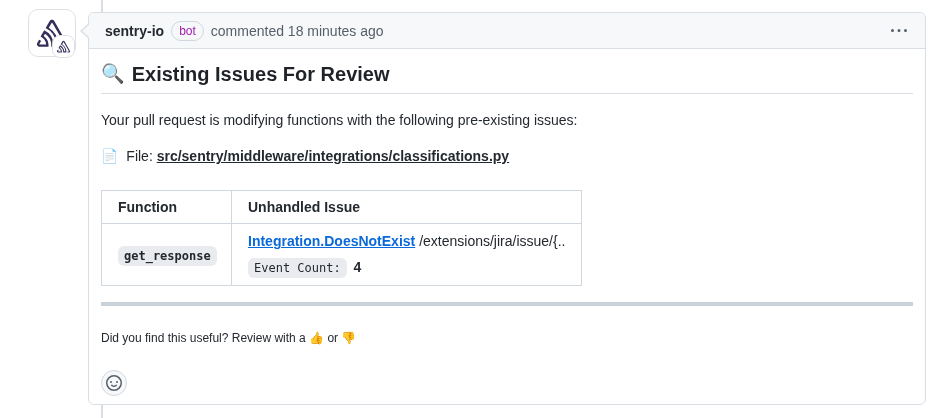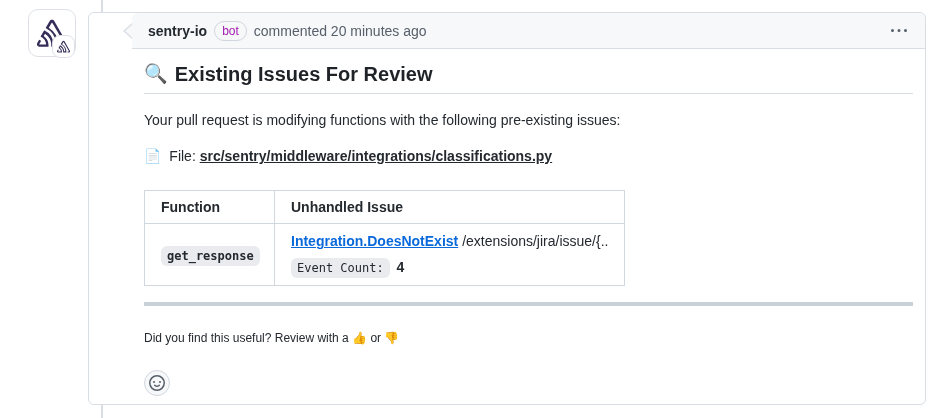--- a/index.html
+++ b/index.html
@@ -27,21 +27,21 @@
   .avatar-badge {
     position:absolute; left:52px; top:35px; width:23px; height:23px;
     background:#fff; border:1px solid #dde1e6; border-radius:8px;
     display:flex; align-items:center; justify-content:center;
   }
   .avatar-badge svg { width:13px; height:13px; }
 
   
   .comment {
     position:absolute; left:88px; top:12px; width:838px; height:393px;
-    background:#fff; border:1px solid #d8dee4; border-radius:6px;padding-left:43px;
+    background:#fff; border:1px solid #d8dee4; border-radius:6px;
   }
   .comment-header {
     position:relative; height:36px;
     display:flex; align-items:center; gap:7px;
     padding:0 16px;
     background:#f6f8fa;
     border-bottom:1px solid #d8dee4;
     border-radius:6px 6px 0 0;
     font-size:14px; color:#57606a;
   }
@@ -135,21 +135,21 @@
         <path fill="#362d59" d="M13.91 2.505c-.873-1.448-2.972-1.448-3.844 0L6.904 7.92a15.478 15.478 0 0 1 8.53 12.811h-2.221A13.301 13.301 0 0 0 5.784 9.814l-2.926 5.06a7.65 7.65 0 0 1 4.435 6.37H2.194a.365.365 0 0 1-.298-.534l1.413-2.402a5.16 5.16 0 0 0-1.614-.913L.296 19.773a2.182 2.182 0 0 0 .812 2.999 2.24 2.24 0 0 0 1.086.288h6.983a9.322 9.322 0 0 0-3.845-8.606l1.11-1.92a11.47 11.47 0 0 1 4.95 10.526h5.915a17.242 17.242 0 0 0-7.885-15.28l2.244-3.845a.37.37 0 0 1 .504-.13c.255.14 9.75 16.708 9.928 16.9a.365.365 0 0 1-.327.543h-2.287c.029.612.029 1.223 0 1.831h2.297a2.206 2.206 0 0 0 1.922-3.31z"></path>
       </svg>
   </span>
 </div>
 
 <div class="comment">
 
   <div class="comment-header">
     <a class="author" href="#">sentry-io</a>
     <span class="bot-badge">bot</span>
-    <span class="meta">commented 20 minutes ago</span>
+    <span class="meta">commented 18 minutes ago</span>
     <span class="kebab">
       <span style="display:flex;">
         <svg width="16" height="16" viewBox="0 0 16 16">
             <path fill="#57606a" d="M8 9a1.5 1.5 0 1 0 0-3 1.5 1.5 0 0 0 0 3ZM1.5 9a1.5 1.5 0 1 0 0-3 1.5 1.5 0 0 0 0 3Zm13 0a1.5 1.5 0 1 0 0-3 1.5 1.5 0 0 0 0 3Z"></path>
           </svg>
       </span>
     </span>
   </div>
 
   <div class="comment-body">

